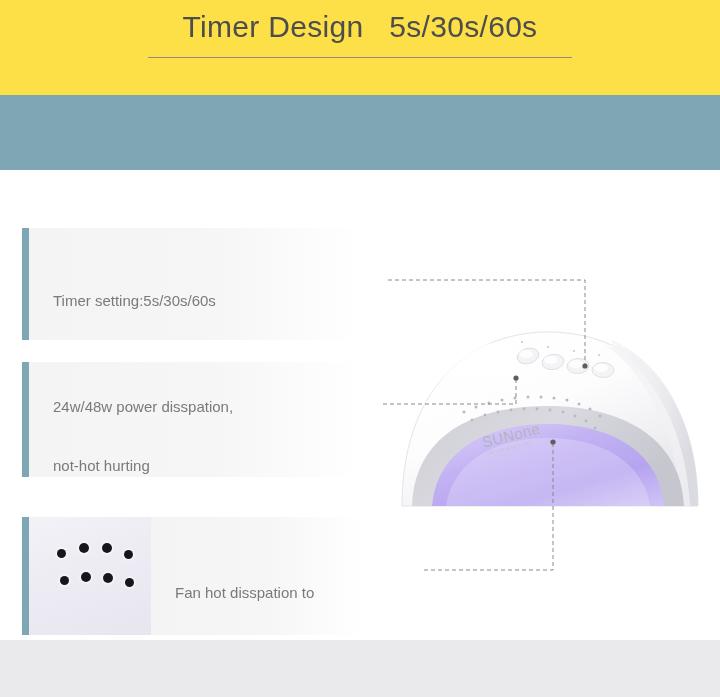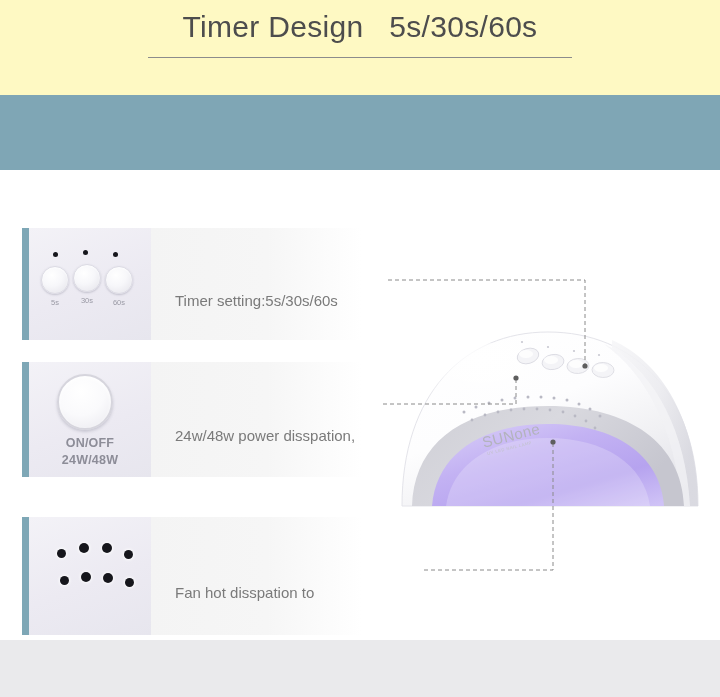--- a/index.html
+++ b/index.html
@@ -15,21 +15,21 @@
     font-family: "Liberation Sans", sans-serif;
     color: #666;
   }
 
   
   #title-block {
     position: absolute;
     left: 0; top: 0;
     width: 720px;
     height: 95px;
-    background: #fef9c3;
+    background: #fde047;
   }
   #page-title {
     position: absolute;
     left: 148px;
     top: 10px;
     width: 424px;
     text-align: center;
     font-size: 30px;
     color: #4d4d4d;
     letter-spacing: 0.3px;
@@ -305,47 +305,30 @@
 
       <g transform="rotate(-14 108 118)">
         <text x="84" y="122" font-family="'Liberation Sans', sans-serif" font-size="15" fill="#b3b3bd" letter-spacing="0.4">SUNone</text>
         <text x="86" y="130" font-family="'Liberation Sans', sans-serif" font-size="4.2" fill="#c2c2cc" letter-spacing="0.5">UV LED NAIL LAMP</text>
       </g>
     </svg>
   </div>
 
   <div class="panel" id="panel-1">
     <div class="panel-accent" style="background: rgb(126, 167, 182);"></div>
-    <div class="panel-thumb">
-      <div class="tbtn-group">
-        <span class="tled" style="left: 24px; top: 24px; background: rgb(22, 22, 28);"></span>
-        <span class="tled" style="left: 54px; top: 22px; background: rgb(22, 22, 28);"></span>
-        <span class="tled" style="left: 84px; top: 24px; background: rgb(22, 22, 28);"></span>
-        <span class="tbtn" style="left:12px;  top:38px;"></span>
-        <span class="tbtn" style="left:44px;  top:36px;"></span>
-        <span class="tbtn" style="left:76px;  top:38px;"></span>
-        <span class="tlabel" style="left:12px;  top:70px; width:28px;">5s</span>
-        <span class="tlabel" style="left:44px;  top:68px; width:28px;">30s</span>
-        <span class="tlabel" style="left:76px;  top:70px; width:28px;">60s</span>
-      </div>
-    </div>
     <div class="panel-text">
       <div class="line" style="color: rgb(122, 122, 122);">Timer setting:5s/30s/60s</div>
     </div>
   </div>
 
   <div class="panel" id="panel-2">
     <div class="panel-accent" style="background: rgb(126, 167, 182);"></div>
-    <div class="panel-thumb">
-      <span class="big-btn"></span>
-      <span class="big-label" style="top:74px;">ON/OFF</span>
-      <span class="big-label" style="top:91px;">24W/48W</span>
-    </div>
     <div class="panel-text">
       <div class="line" style="color: rgb(122, 122, 122);">24w/48w power disspation,</div>
+      <div class="line" style="color: rgb(122, 122, 122);">not-hot hurting</div>
     </div>
   </div>
 
   <div class="panel" id="panel-3">
     <div class="panel-accent" style="background: rgb(126, 167, 182);"></div>
     <div class="panel-thumb">
       <span class="vent" style="left: 28px; top: 32px; width: 9px; height: 9px; background: rgb(22, 22, 28);"></span>
       <span class="vent" style="left: 50px; top: 26px; width: 10px; height: 10px; background: rgb(22, 22, 28);"></span>
       <span class="vent" style="left: 73px; top: 26px; width: 10px; height: 10px; background: rgb(22, 22, 28);"></span>
       <span class="vent" style="left: 95px; top: 33px; width: 9px; height: 9px; background: rgb(22, 22, 28);"></span>

